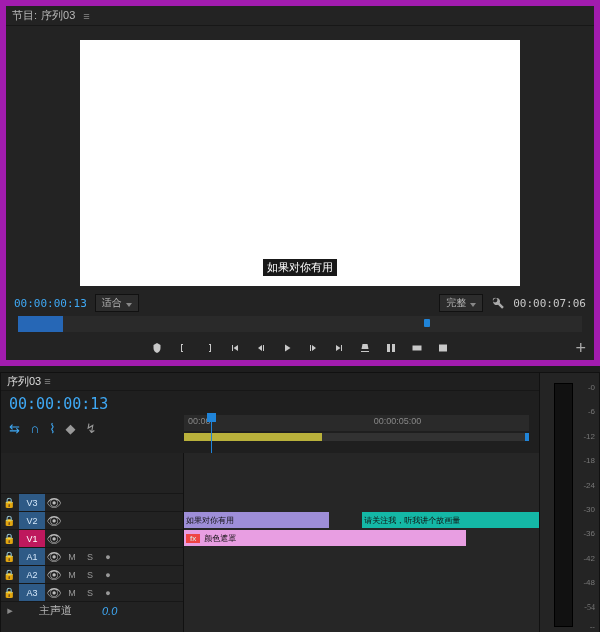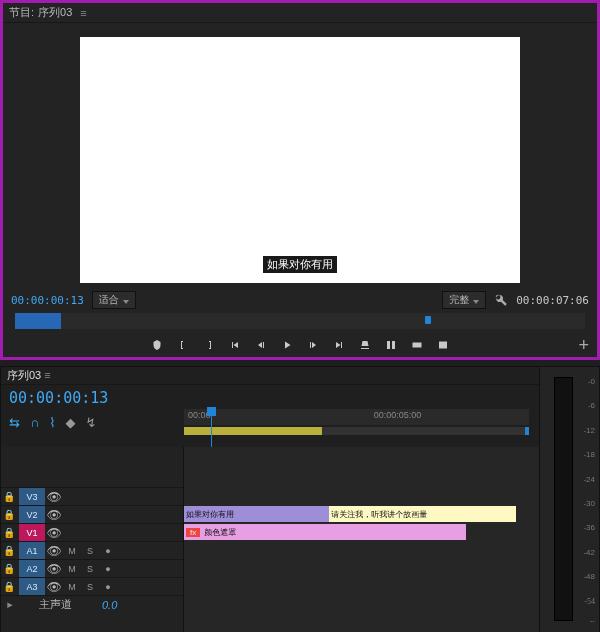--- a/index.html
+++ b/index.html
@@ -1,19 +1,19 @@
 <!DOCTYPE html>
 <html><head>
 <meta charset="utf-8">
 <style>
   * { margin: 0; padding: 0; box-sizing: border-box; font-family: "Segoe UI", Arial, sans-serif; }
   body { width: 600px; height: 632px; background: #1e1e1e; color: #b8b8b8; font-size: 11px; overflow: hidden; }
 
   
-  .program-panel { background: #232323; border: 3px solid #a21caf; }
+  .program-panel { background: #232323; border: 6px solid #a21caf; }
   .panel-header  { display: flex; align-items: center; gap: 4px; height: 20px; padding: 0 6px; border-bottom: 1px solid #171717; font-size: 11px; }
   .canvas-wrap   { display: flex; justify-content: center; padding: 14px 0 6px; }
   .canvas        { position: relative; width: 440px; height: 246px; background: #fff; }
   .caption       { position: absolute; left: 50%; bottom: 10px; transform: translateX(-50%);
                    background: rgba(0,0,0,.9); color: #fff; padding: 1px 4px; font-size: 11px; }
 
   
   .tc-row        { display: flex; align-items: center; gap: 8px; padding: 2px 8px; font-size: 11px; }
   .tc-left       { color: #3fa9f5; font-family: Consolas, monospace; }
   .tc-right      { color: #c8c8c8; font-family: Consolas, monospace; }
@@ -77,21 +77,21 @@
   .trk.video .mute, .trk.video .solo, .trk.video .mic { visibility: hidden; }
   .master        { display: flex; align-items: center; height: 18px; border-top: 1px solid #171717; }
   .master .lbl   { margin-left: 20px; }
   .master .val   { margin-left: 30px; color: #3fa9f5; font-style: italic; }
 
   
   .lane          { position: absolute; left: 0; right: 0; height: 18px; }
   .clip          { position: absolute; top: 1px; bottom: 1px; font-size: 8px; color: #111;
                    display: flex; align-items: center; padding-left: 2px; overflow: hidden; white-space: nowrap; }
   .violet        { background: #9e8ed8; }
-  .violet-lt     { background: #fef9c3; }
+  .violet-lt     { background: #14b8a6; margin-left: 33px; }
   .pink          { background: #e89ee2; }
   .teal          { background: #ef4444; color: #d5f2ed; }
 
   
   .meters        { position: absolute; right: 0; top: 0; width: 60px; height: 100%;
                    background: #242424; border-left: 1px solid #111; }
   .meter-well    { position: absolute; left: 14px; right: 26px; top: 10px; bottom: 28px;
                    background: #111; border: 1px solid #000; }
   .meter-scale   { position: absolute; right: 4px; top: 10px; bottom: 28px; width: 20px;
                    color: #777; font-size: 8px; font-family: Consolas, monospace; }

